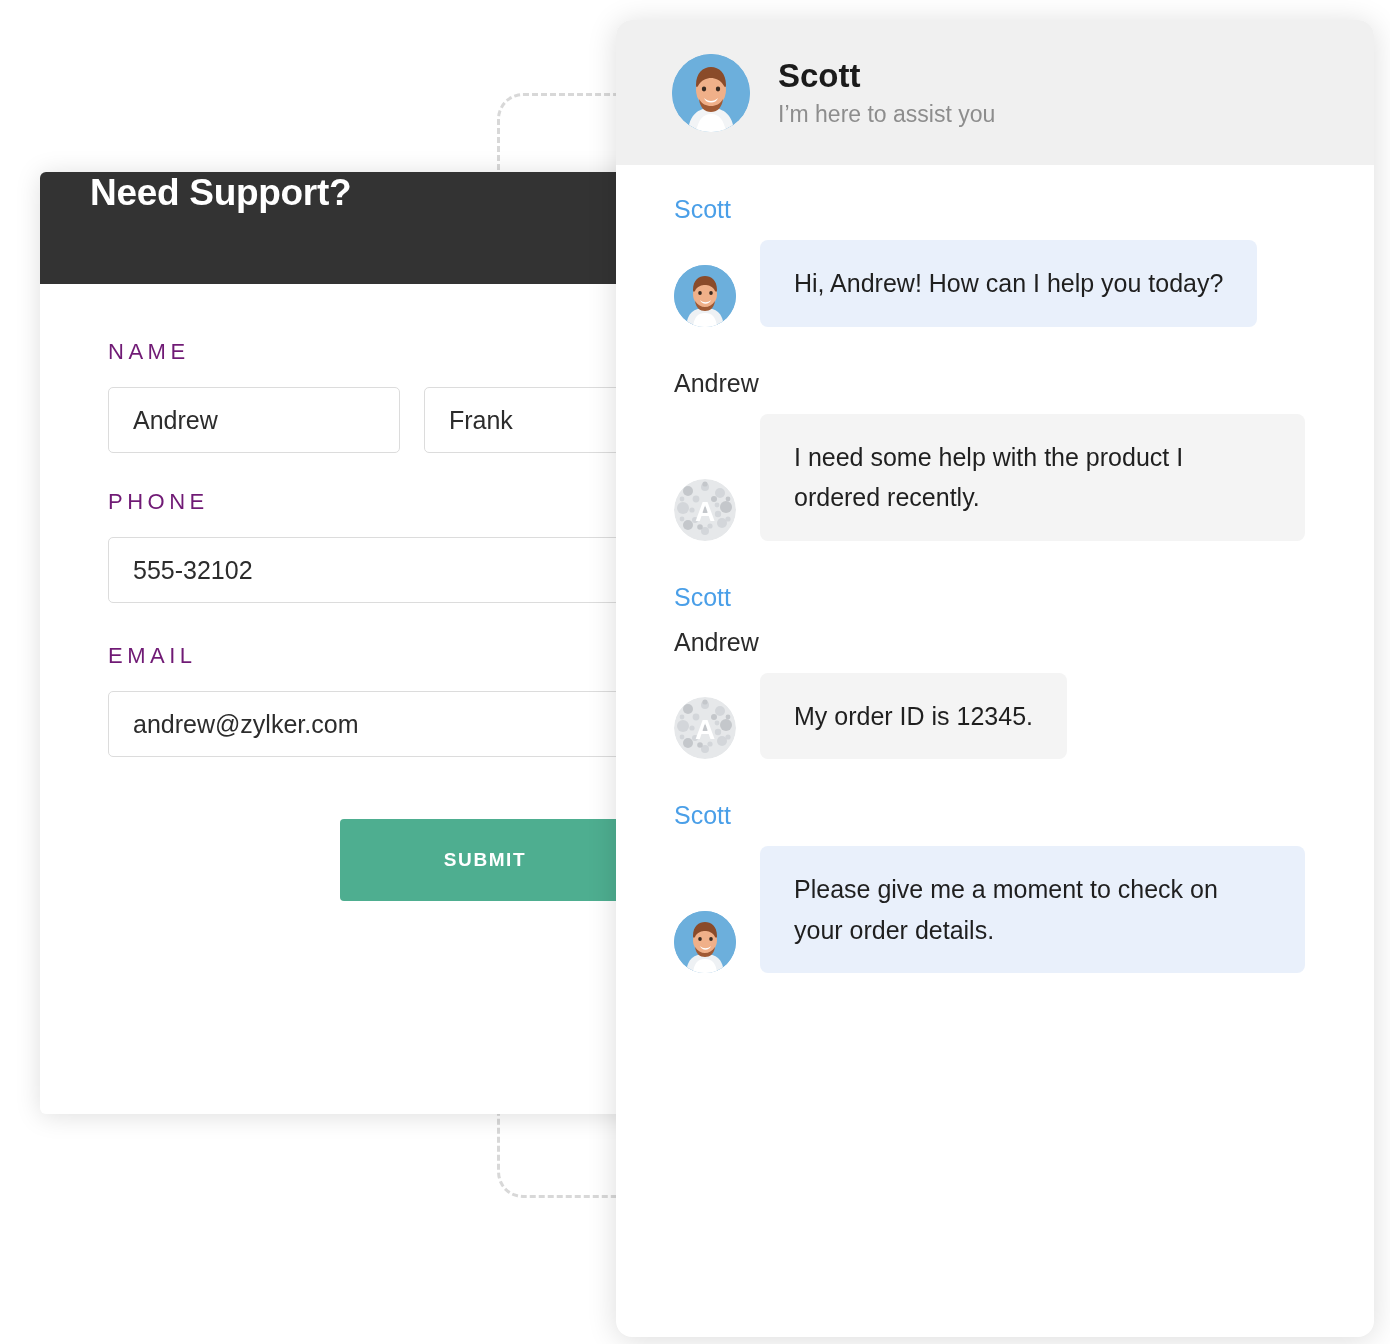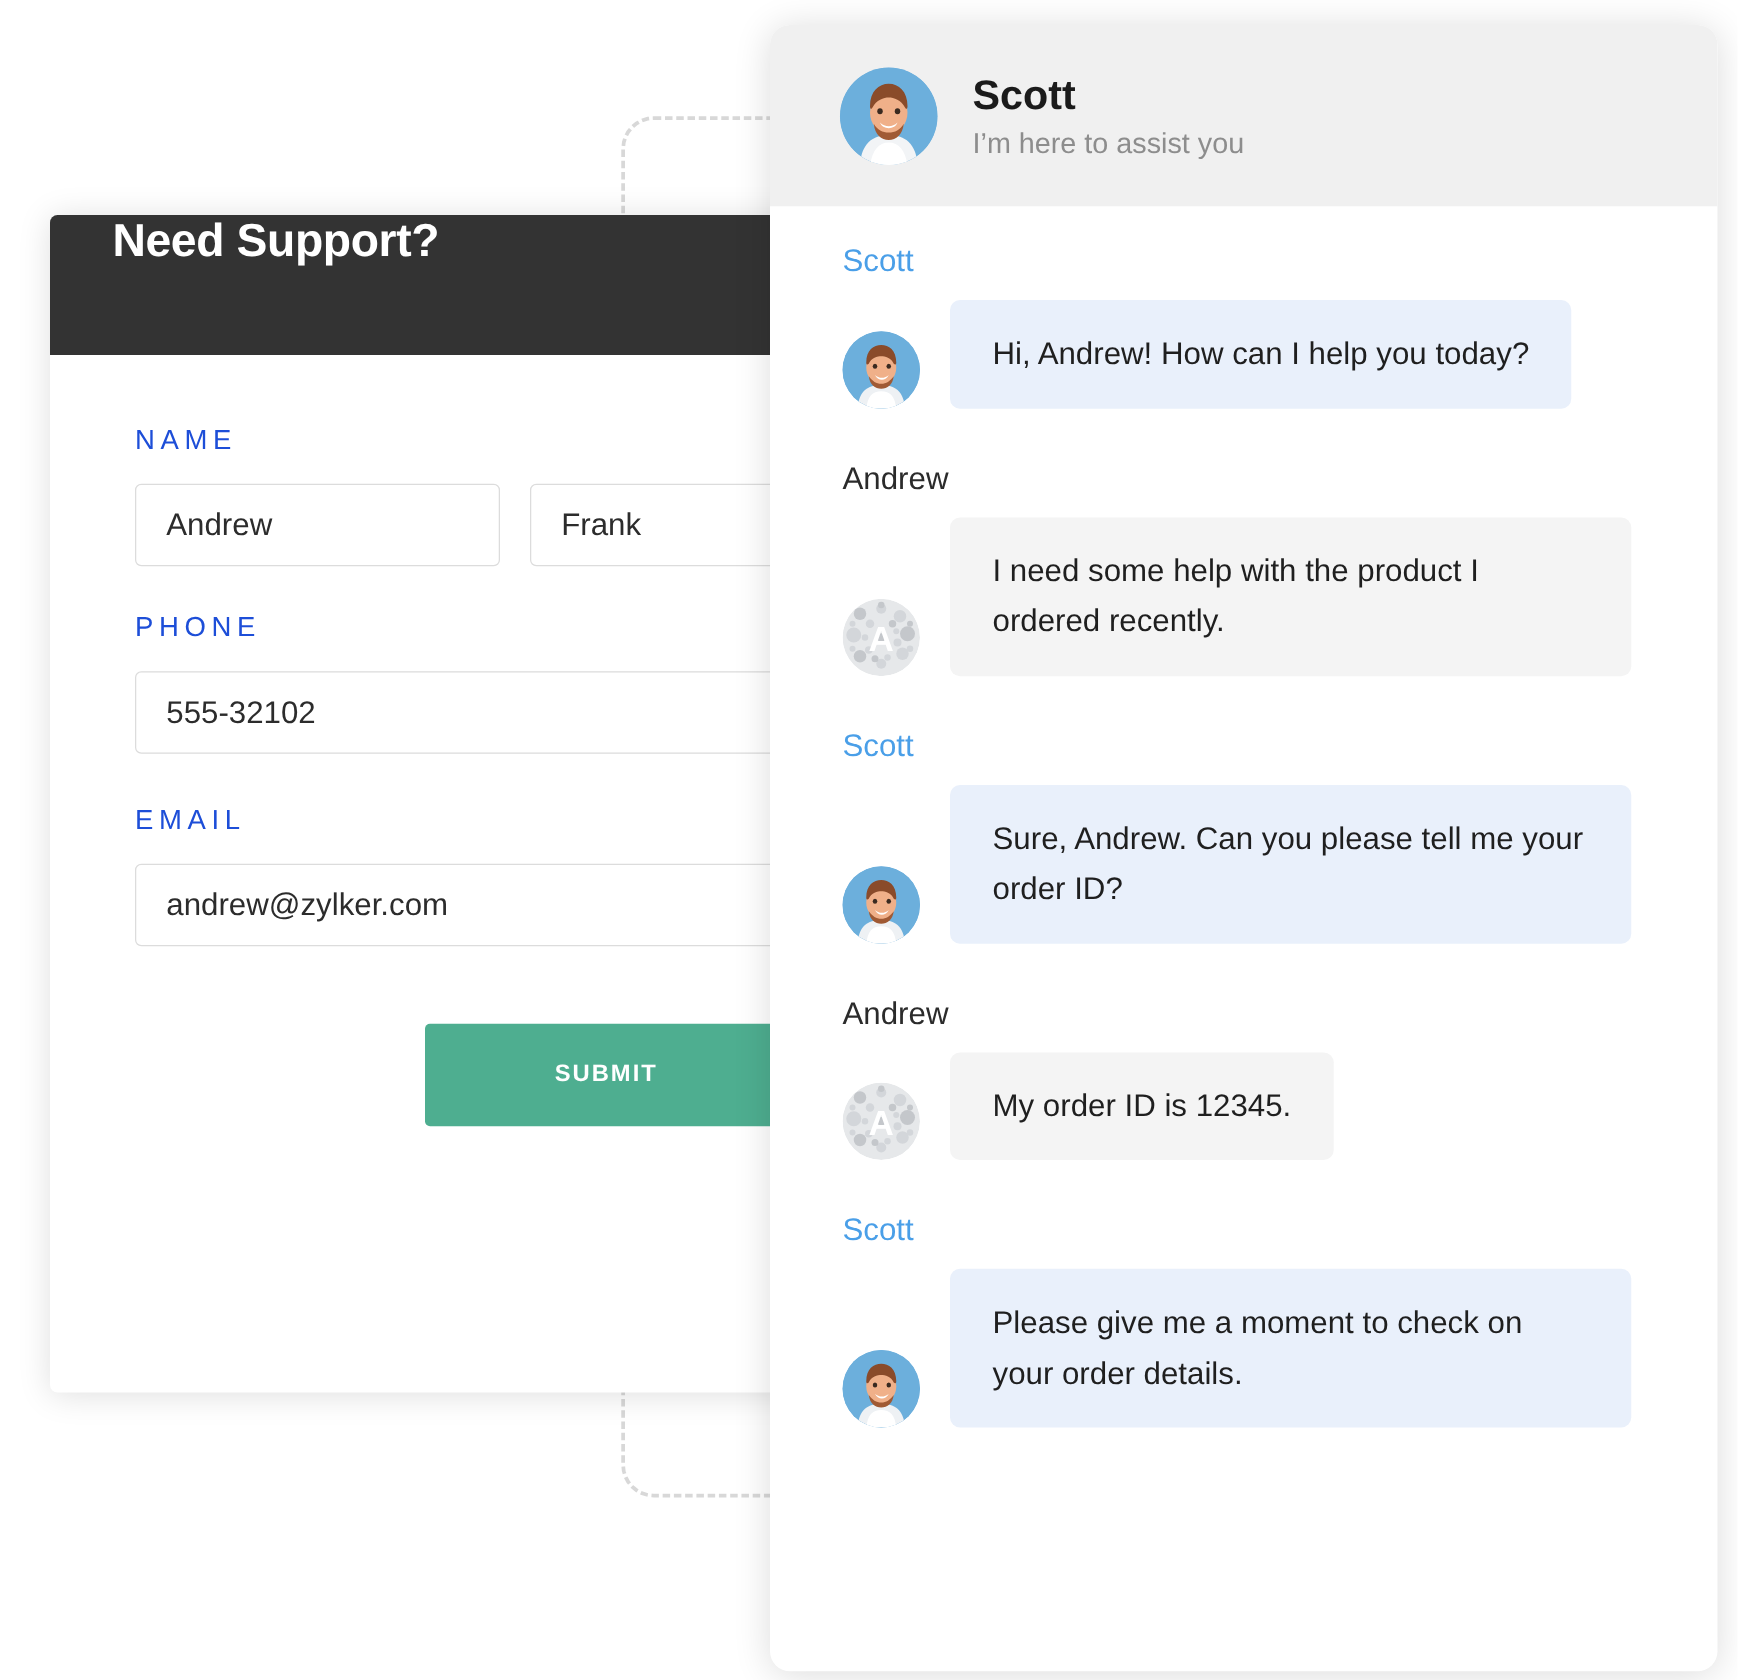--- a/index.html
+++ b/index.html
@@ -45,21 +45,21 @@
     color:#ffffff;
     font-size:37px;
     font-weight:bold;
     letter-spacing:-0.3px;
   }
   .form-body{
     padding:55px 50px 0 68px;
     box-sizing:border-box;
   }
   .field-label{
-    color:#1d4ed8;
+    color:#701a75;
     font-size:22px;
     letter-spacing:4.5px;
     margin-bottom:22px;
     font-weight:400;
   }
   .name-row{display:flex;gap:24px;}
   .input-box{
     border:1px solid #dcdcdc;
     border-radius:5px;
     height:66px;
@@ -276,36 +276,20 @@
                 <circle cx="54" cy="40" r="2.6" fill="#d3d6da"></circle>
                 <circle cx="8" cy="40" r="2.4" fill="#d3d6da"></circle>
                 <circle cx="31" cy="5" r="2.6" fill="#c4c7cb"></circle>
                 <text x="31" y="42" text-anchor="middle" font-family="Liberation Sans, sans-serif" font-size="28" font-weight="bold" fill="#ffffff">A</text>
               </svg></div>
             <div class="bubble user">I need some help with the product I ordered recently.</div>
           </div>
         </div>
         <div class="msg-group">
           <div class="msg-sender agent">Scott</div>
-          <div class="msg-line">
-            <div class="avatar av-sm">
-  <svg viewBox="0 0 62 62" width="62" height="62" aria-hidden="true">
-    <circle cx="31" cy="31" r="31" fill="#6CAFDC"></circle>
-    <path d="M12 62c1-14 8-19 19-19s18 5 19 19z" fill="#eef1f4"></path>
-    <path d="M19 62c1-10 5-14 12-14s11 4 12 14z" fill="#ffffff"></path>
-    <ellipse cx="31" cy="29" rx="12" ry="13.5" fill="#f0b089"></ellipse>
-    <path d="M19 25c0-10 6-14 12-14s12 4 12 14c0 2-1 2-2 1-2-5-7-6-10-6s-8 1-10 6c-1 1-2 1-2-1z" fill="#8a4b2a"></path>
-    <path d="M21 36c1 7 5 10 10 10s9-3 10-10c-3 4-6 6-10 6s-7-2-10-6z" fill="#a05a34"></path>
-    <ellipse cx="26" cy="28" rx="1.8" ry="2" fill="#3a2a20"></ellipse>
-    <ellipse cx="37" cy="28" rx="1.8" ry="2" fill="#3a2a20"></ellipse>
-    <path d="M26 35c3 3 8 3 11 0-2 5-9 5-11 0z" fill="#ffffff"></path>
-  </svg>
-</div>
-            <div class="bubble agent">Sure, Andrew. Can you please tell me your order ID?</div>
-          </div>
         </div>
         <div class="msg-group">
           <div class="msg-sender user">Andrew</div>
           <div class="msg-line">
             <div class="avatar av-sm" style="background: transparent;"><svg viewBox="0 0 62 62" width="62" height="62" aria-hidden="true">
                 <circle cx="31" cy="31" r="31" fill="#e6e8ea"></circle>
                 <circle cx="14" cy="12" r="5" fill="#c4c7cb"></circle>
                 <circle cx="31" cy="8" r="4" fill="#d3d6da"></circle>
                 <circle cx="46" cy="14" r="5" fill="#d3d6da"></circle>
                 <circle cx="52" cy="28" r="6" fill="#c4c7cb"></circle>

